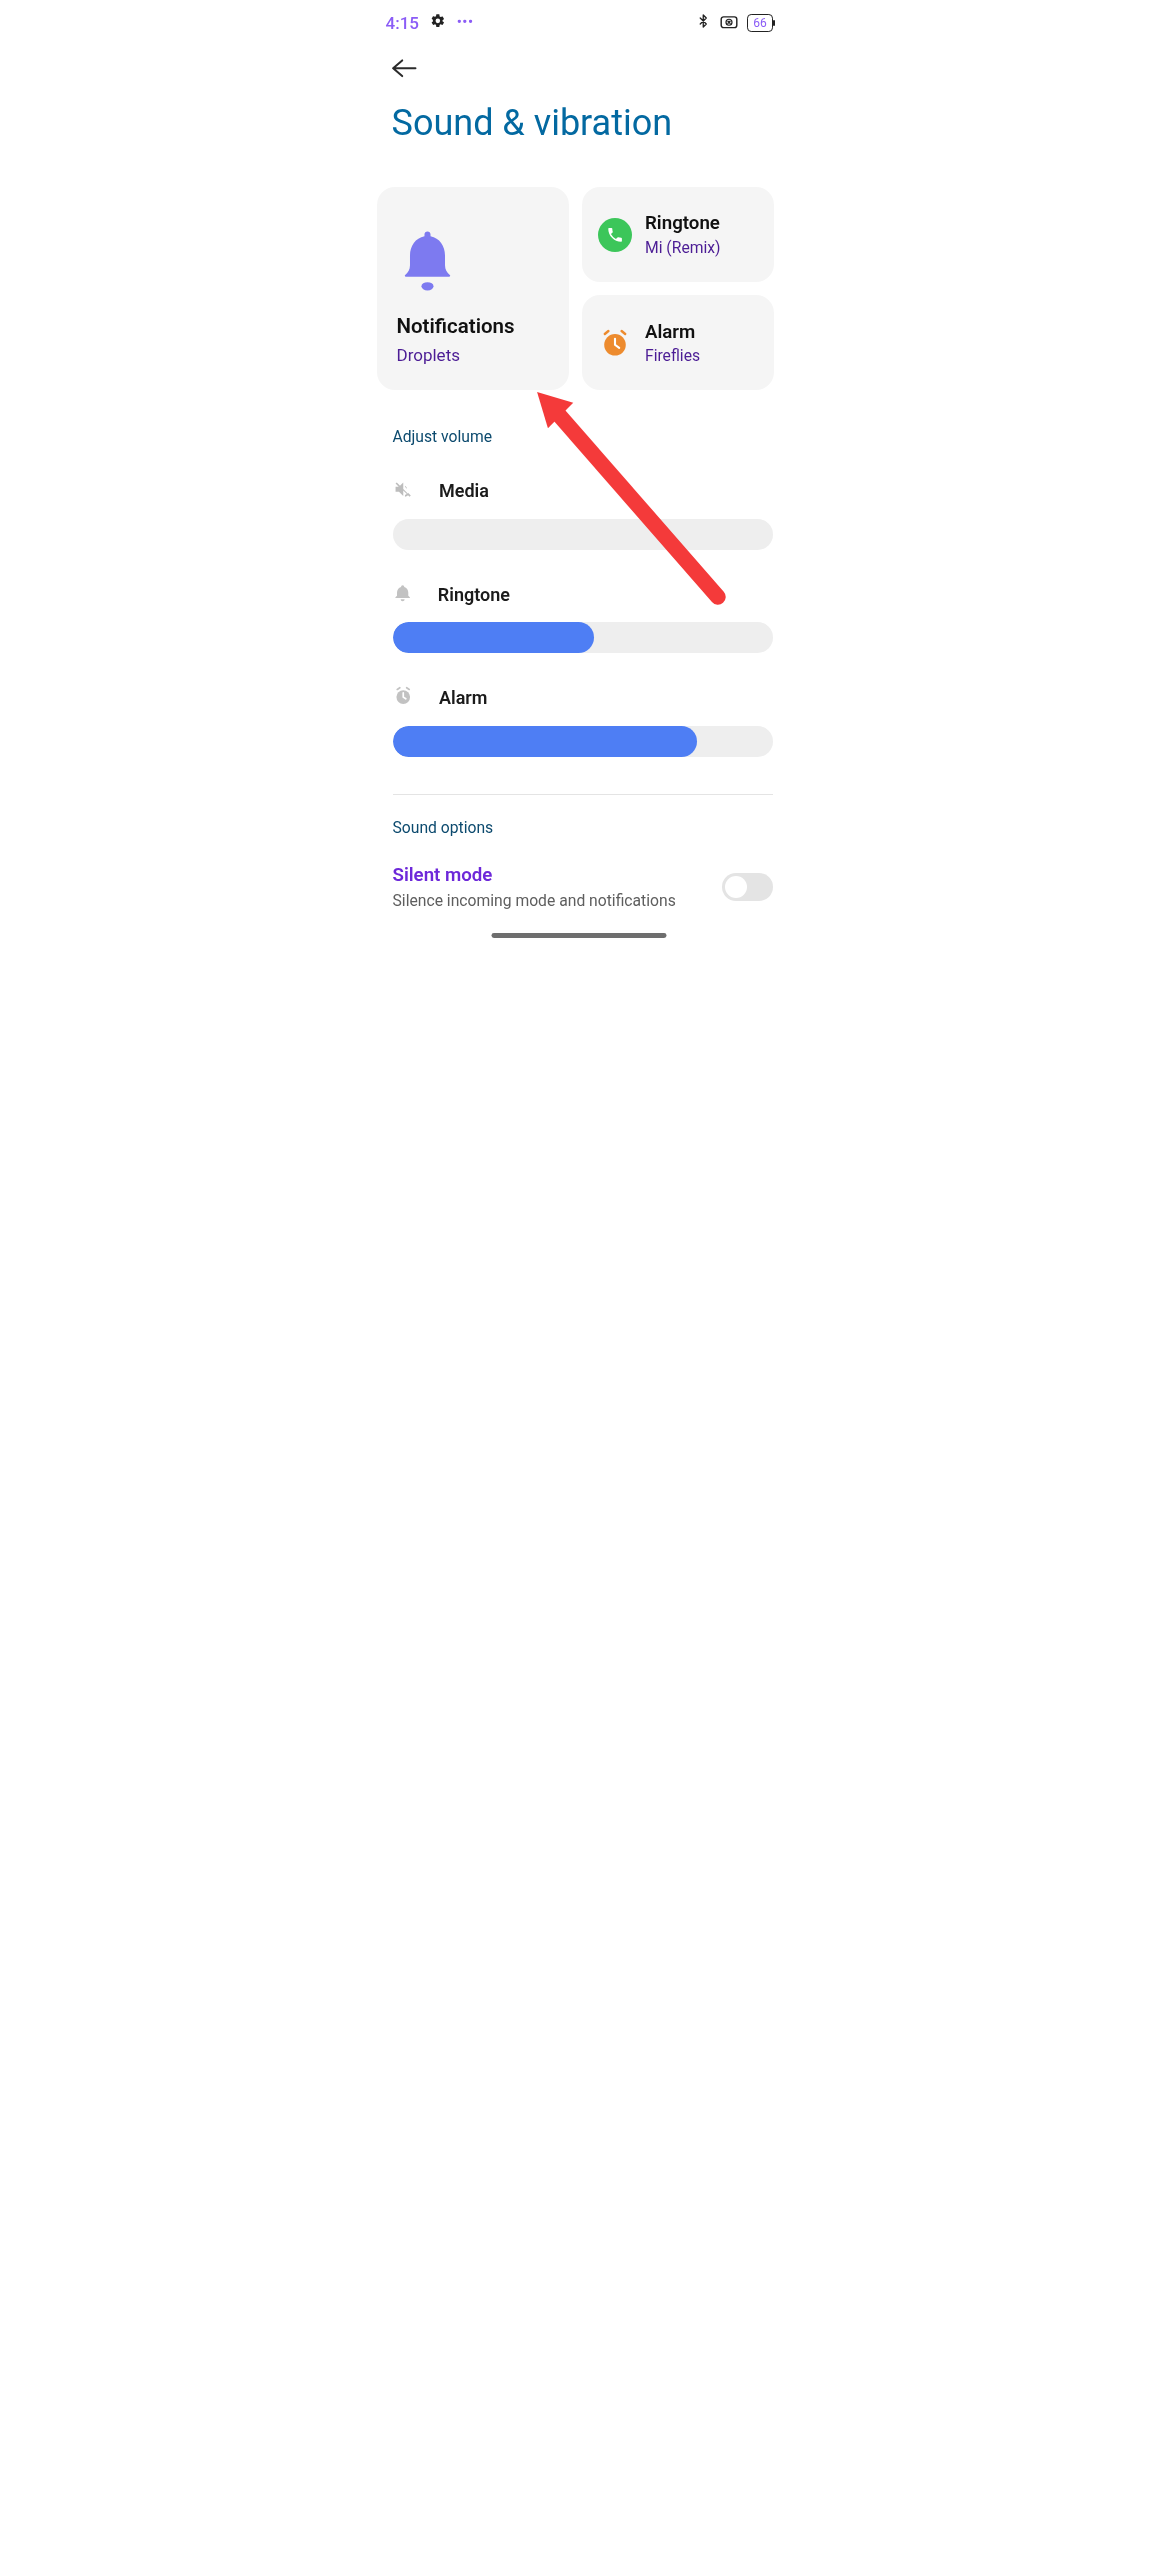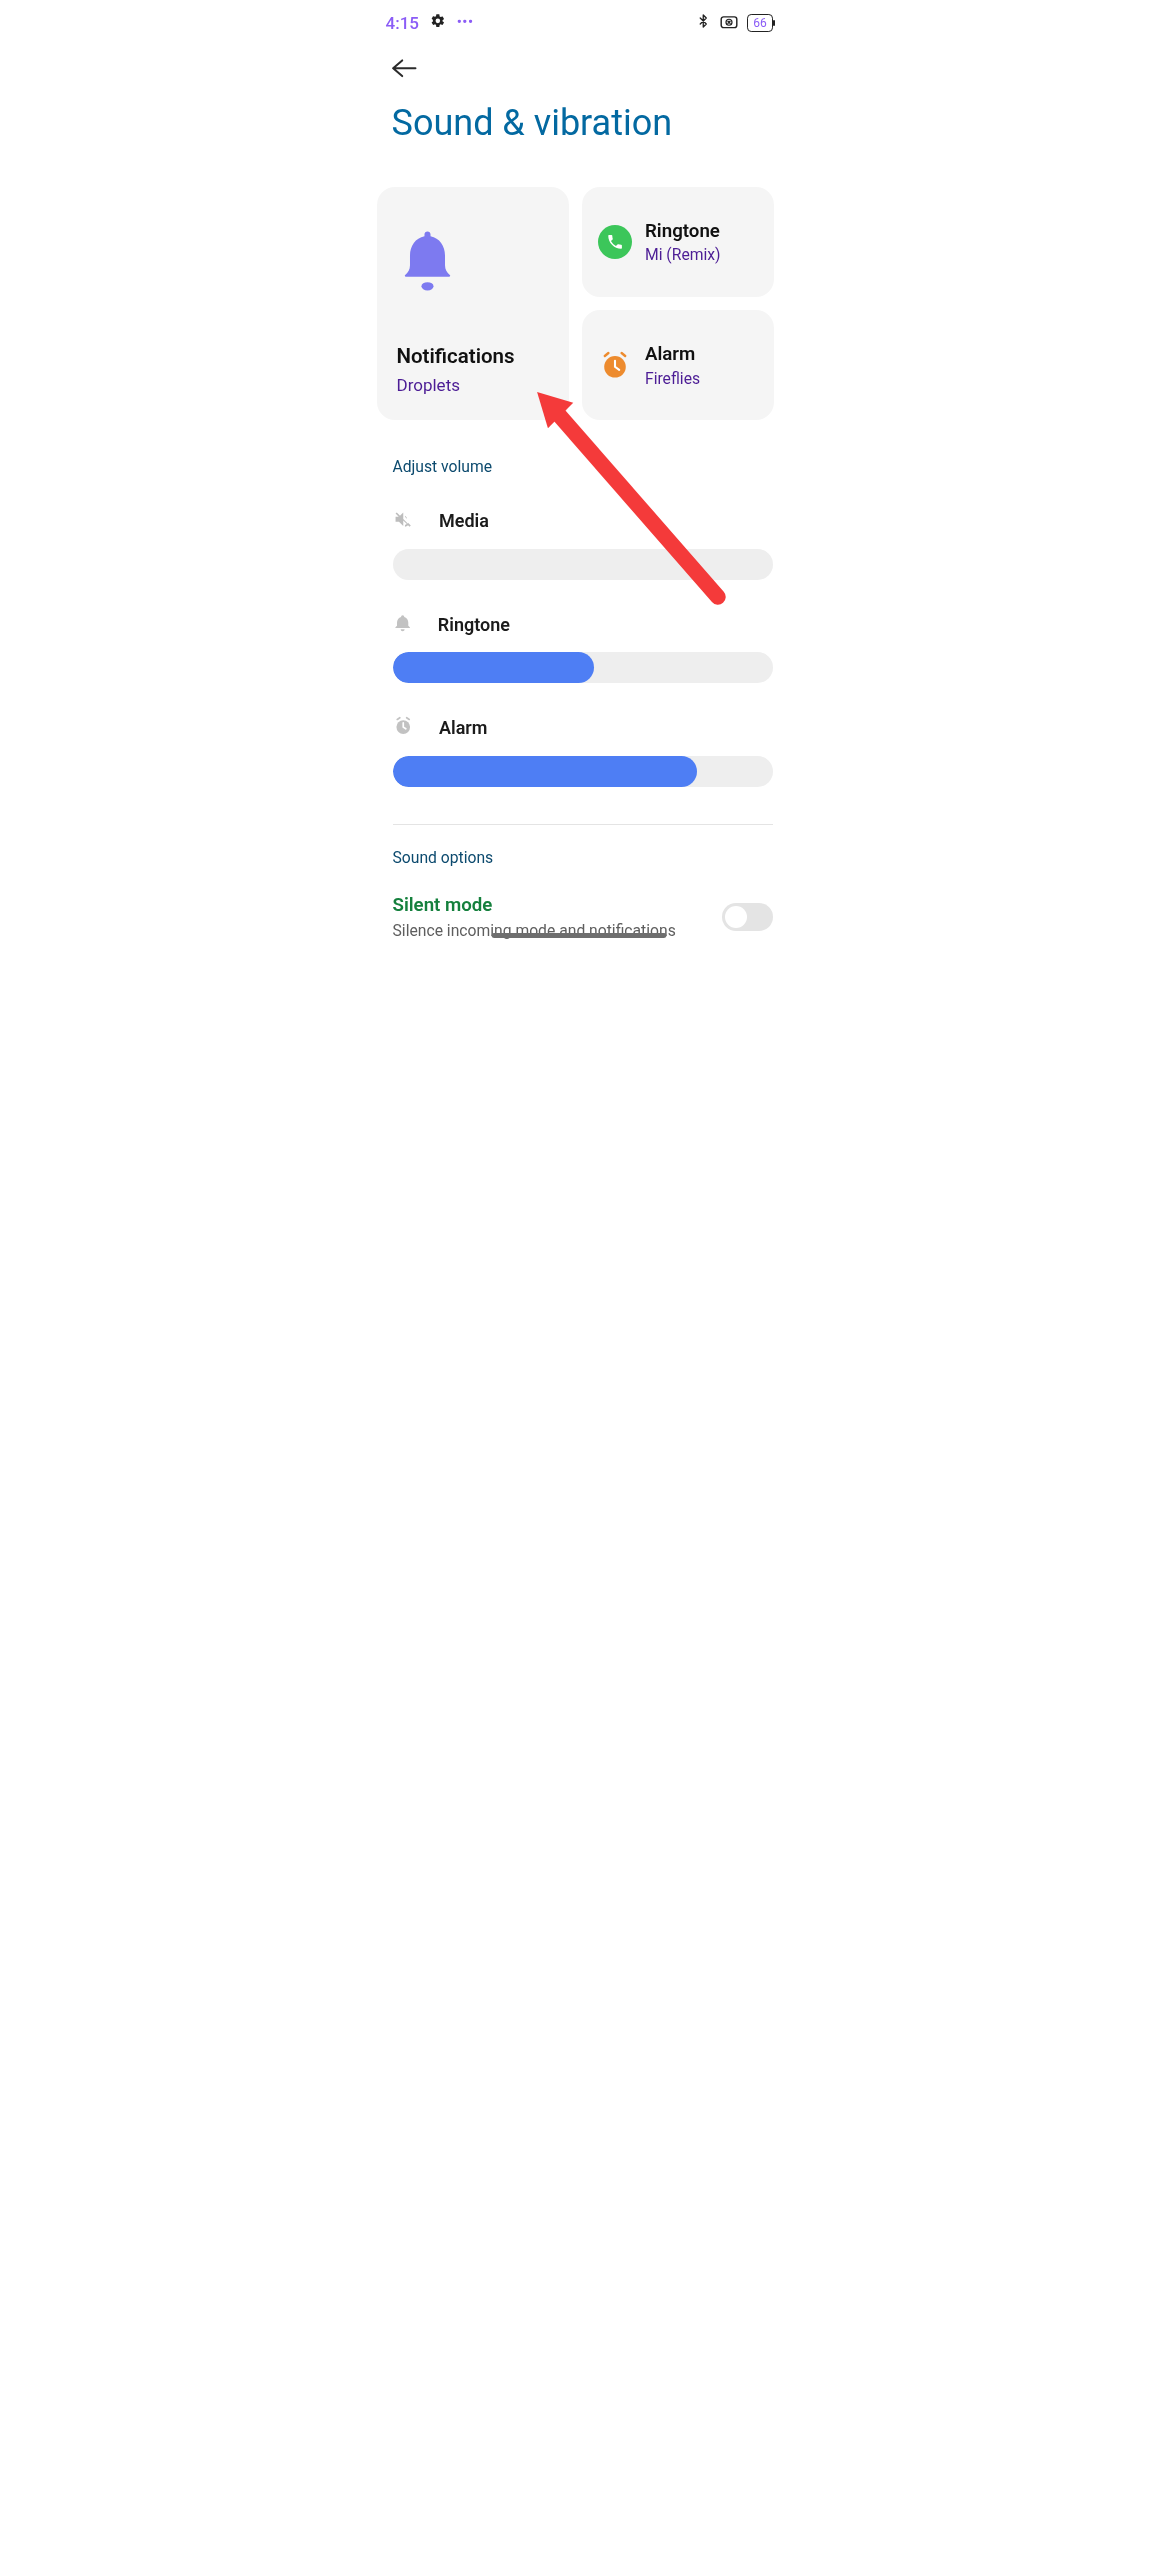--- a/index.html
+++ b/index.html
@@ -108,21 +108,21 @@
     font-weight: 600;
     color: #111;
   }
   .card-sub {
     font-size: 15.7px;
     color: #4c1d95;
     margin-top: 3.6px;
   }
   .card-large .card-title {
     font-size: 20.5px;
-    margin-top: 49px;
+    margin-top: 19px;
   }
   .card-large .card-sub {
     font-size: 17px;
     margin-top: 7.2px;
   }
   .bell-large {
     margin-left: 2.4px;
   }
 
   
@@ -170,21 +170,21 @@
   
   .silent-row {
     padding: 26.6px 24px 0 31px;
     display: flex;
     justify-content: space-between;
     align-items: center;
   }
   .silent-title {
     font-size: 18.7px;
     font-weight: 600;
-    color: #15803d;
+    color: #6d28d9;
   }
   .silent-sub {
     font-size: 15.7px;
     color: #5e5e5e;
     margin-top: 4.8px;
   }
   .toggle {
     width: 51px;
     height: 28px;
     background: #e4e4e4;

